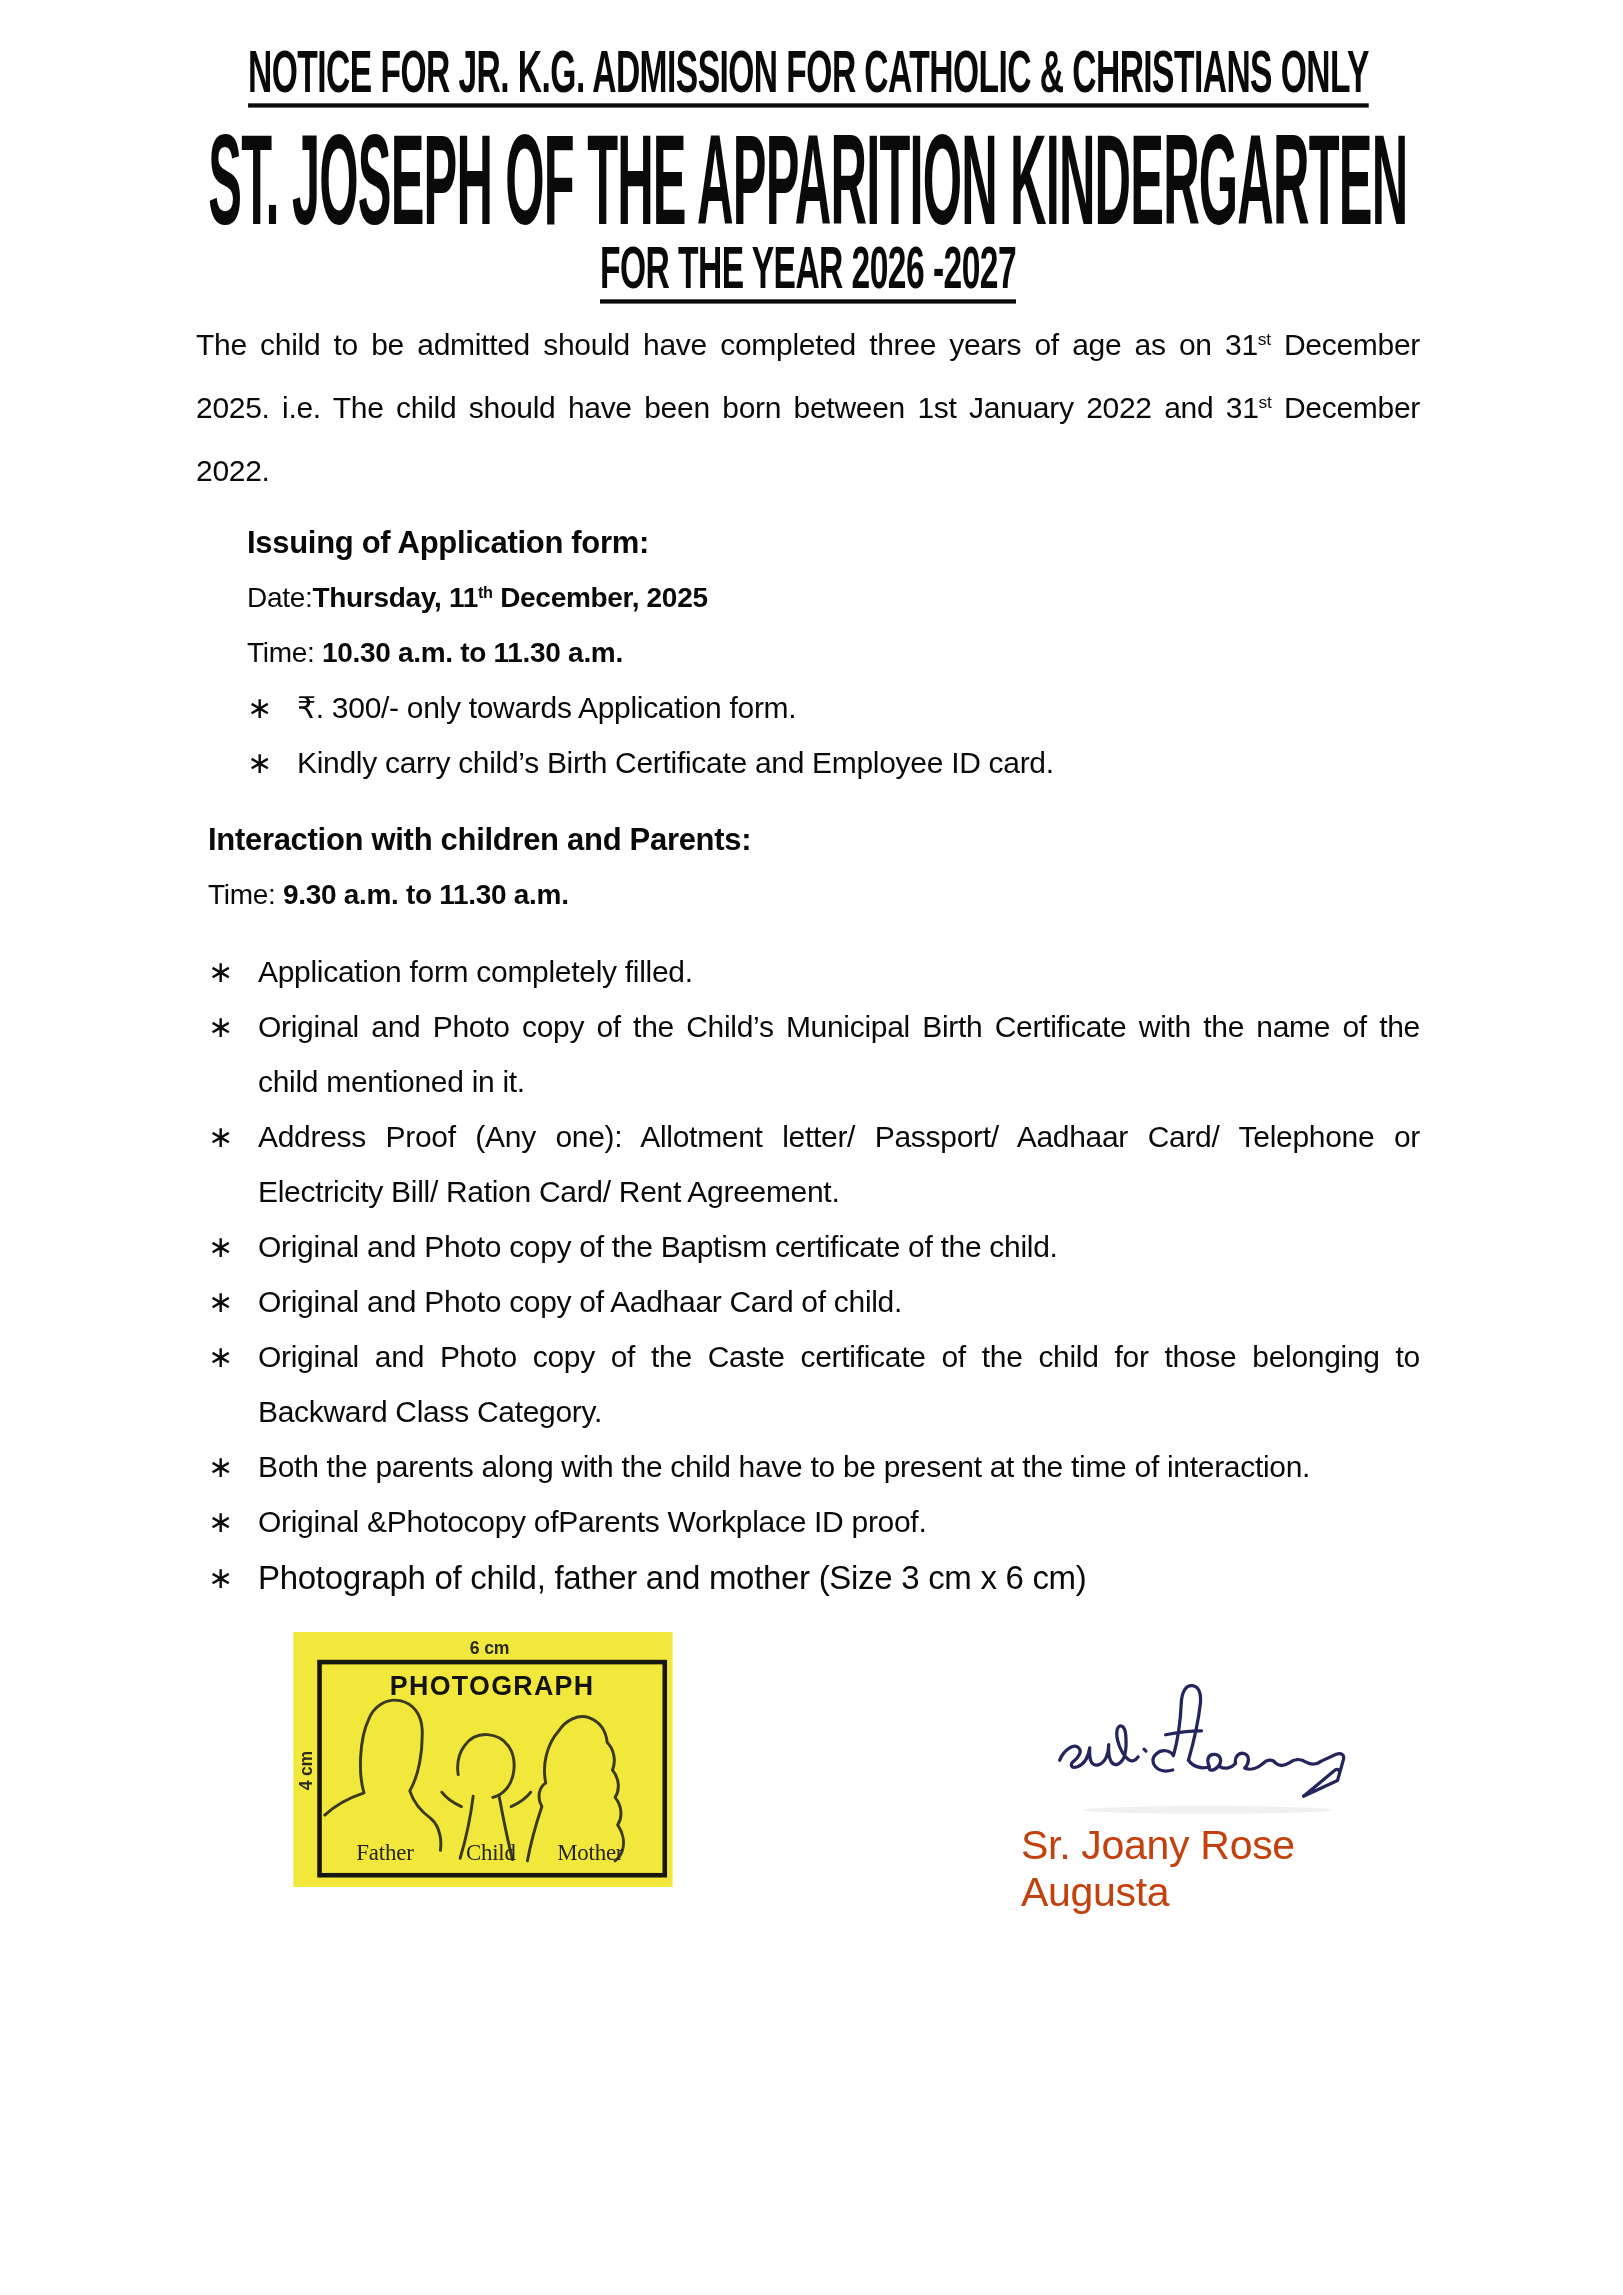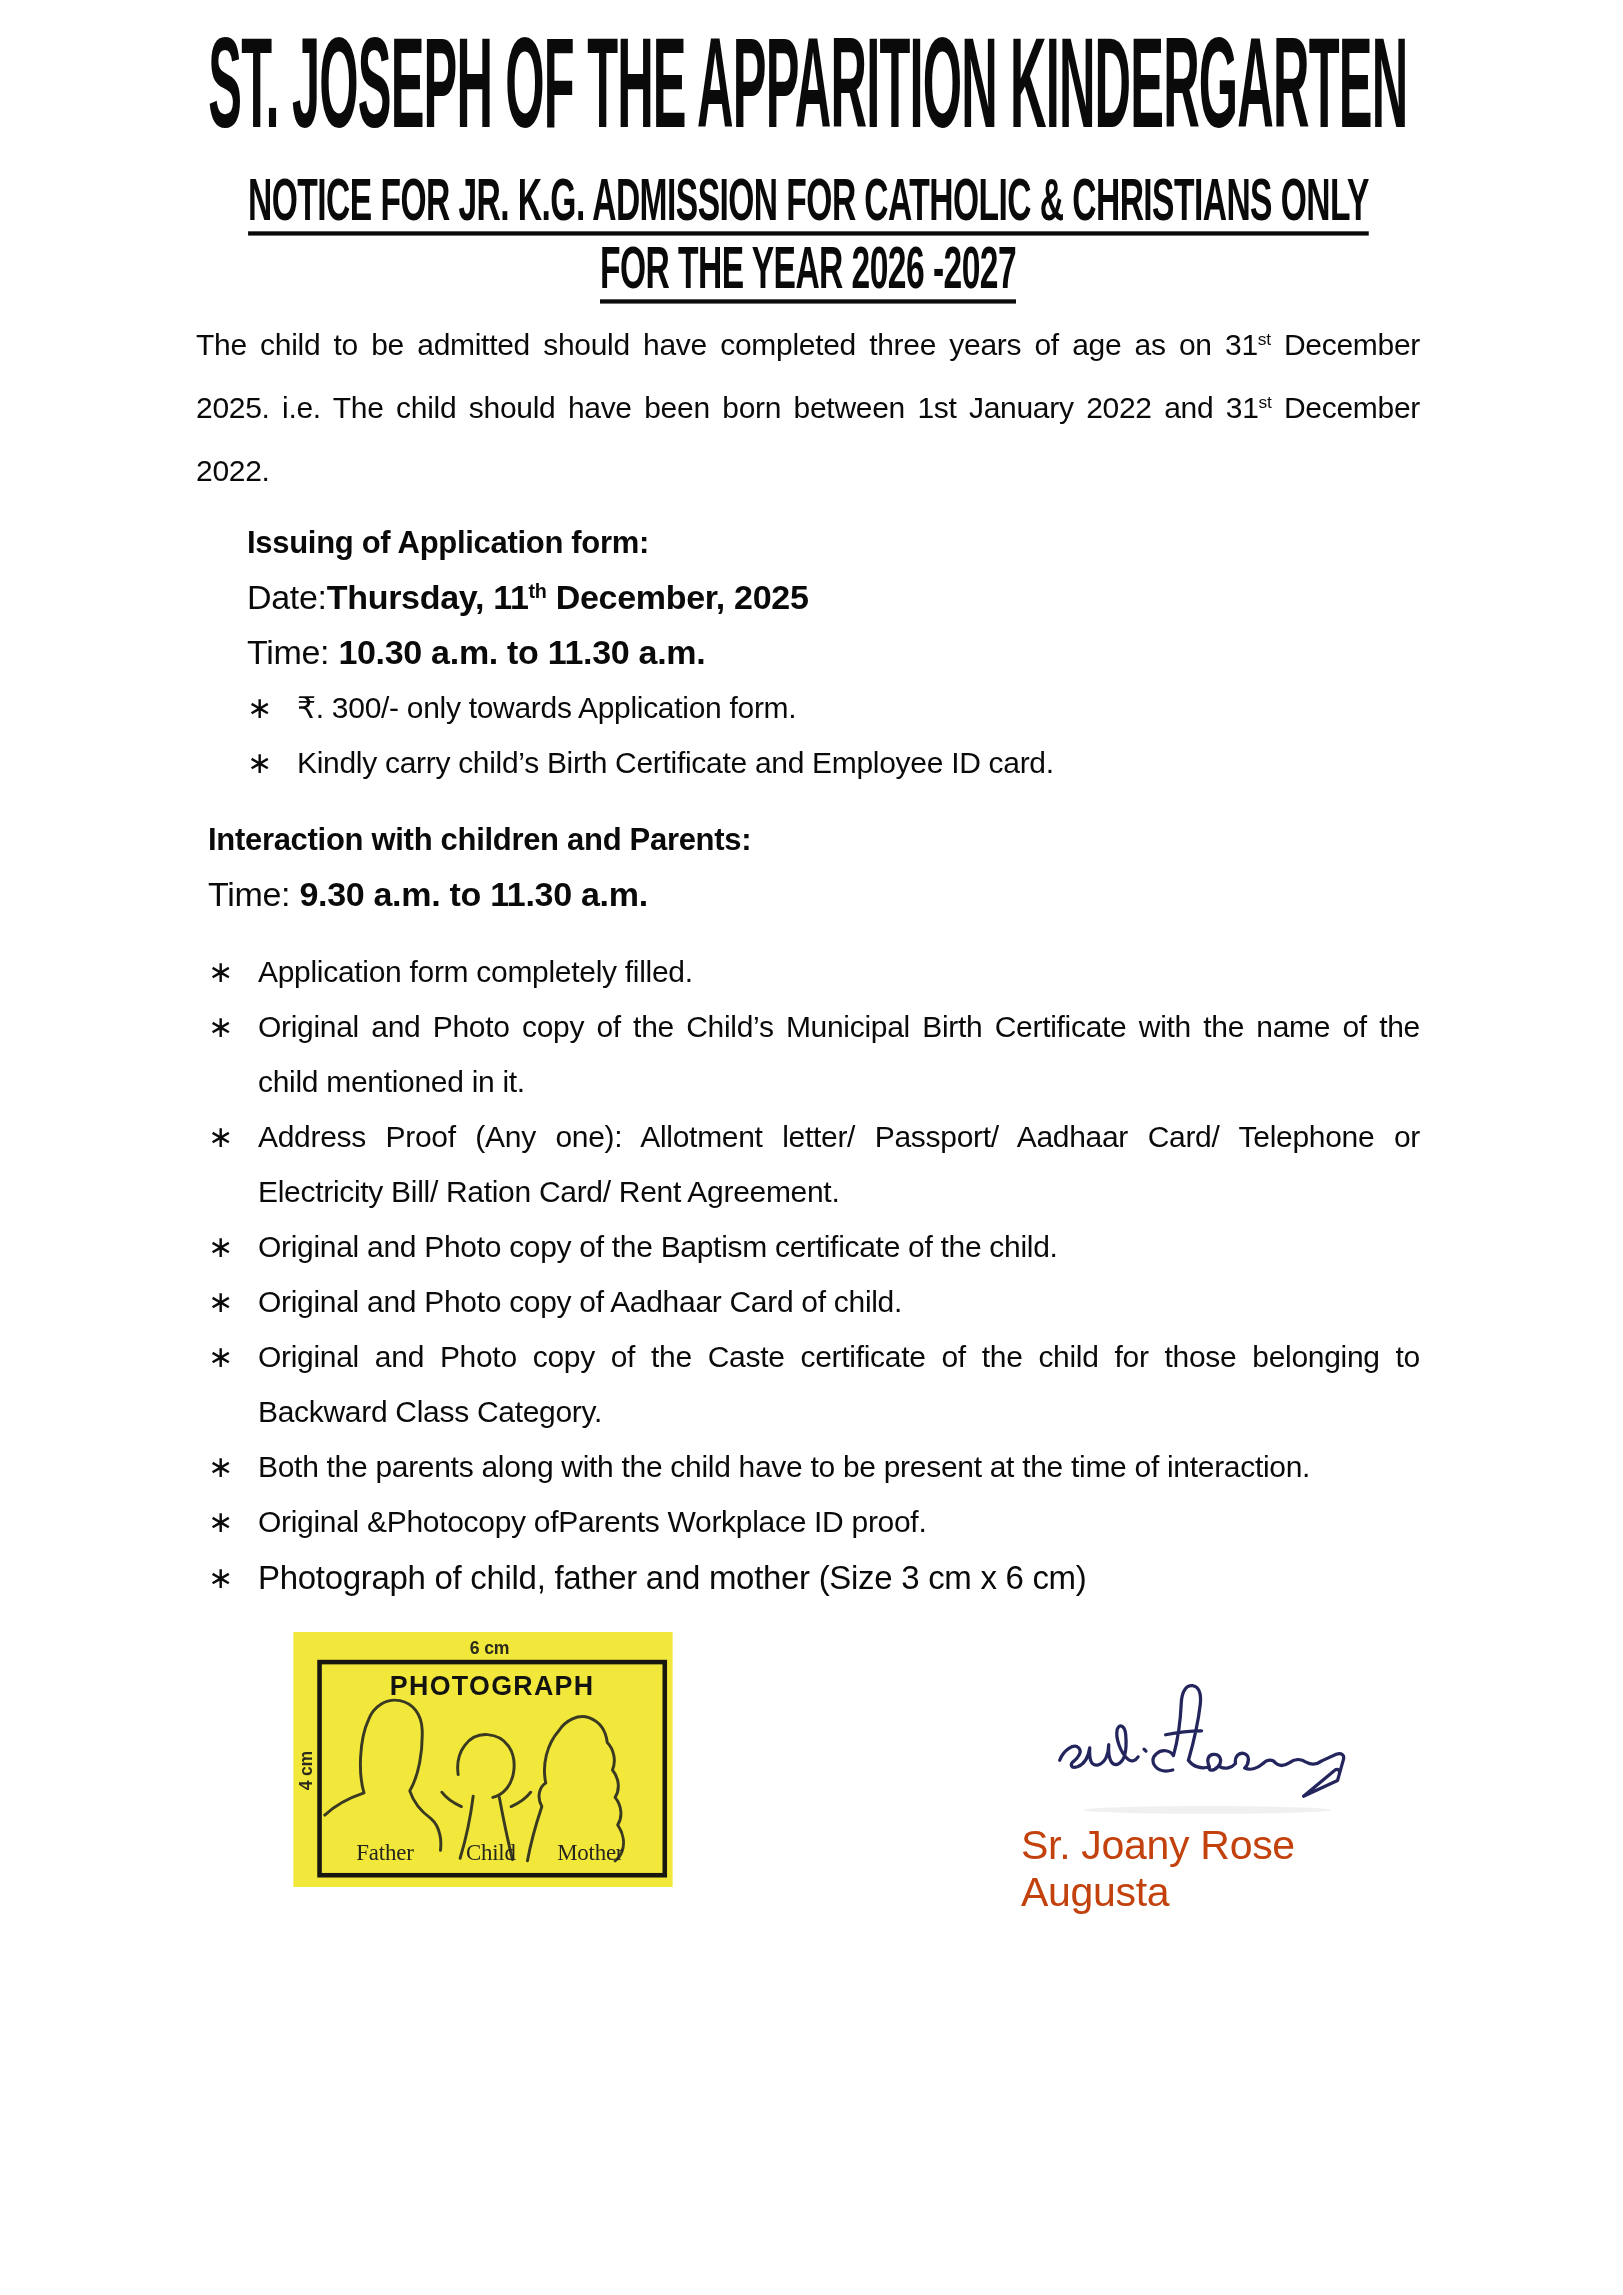--- a/index.html
+++ b/index.html
@@ -39,21 +39,21 @@
   }
   sup{font-size:58%;line-height:0;position:relative;top:-0.55em;vertical-align:baseline;}
   .sec{margin:13px 0 0 51px;}
   .sec + .sec{margin-top:22px;margin-left:12px;}
   .sec-head{
     display:inline-block;
     font-size:31px;font-weight:bold;line-height:55px;
     text-decoration-thickness:3.3px;
     text-underline-offset:6.5px;
   }
-  .row{font-size:34px;line-height:55px;}
+  .row{font-size:28px;line-height:55px;}
   .rvalue{font-weight:bold;}
   .bullet{display:flex;align-items:flex-start;font-size:30px;line-height:55px;}
   .marker{flex:none;width:50px;}
   .btext{flex:1;text-align:justify;}
   .bullet.big{line-height:58px;}
   .bullet.big .btext{font-size:33px;text-align:left;}
   .bottom-row{display:flex;align-items:flex-start;margin-top:25px;}
   .photo{flex:none;margin-left:97px;display:block;}
   .photo .dim-label{font-family:"Liberation Sans","DejaVu Sans",sans-serif;font-size:27px;font-weight:bold;fill:#2b2b1c;}
   .photo .photo-title{font-family:"Liberation Sans","DejaVu Sans",sans-serif;font-size:41px;font-weight:bold;letter-spacing:2px;fill:#131310;}
@@ -62,26 +62,26 @@
   .sign-col{margin-left:auto;width:399px;display:flex;flex-direction:column;align-items:center;}
   .sig{margin-top:39px;display:block;}
   .sig path{fill:none;stroke-width:5;stroke-linecap:round;stroke-linejoin:round;}
   .sign-name{font-size:41px;letter-spacing:-0.3px;color:#c2410c;}
 </style>
 </head>
 <body>
 
 <div class="page">
 
+  <div class="center-scale nh-wrap first">
+    <span class="nh-text">NOTICE FOR JR. K.G. ADMISSION FOR CATHOLIC &amp; CHRISTIANS ONLY</span>
+  </div>
+
   <div class="center-scale title-wrap">
     <span class="title-text">ST. JOSEPH OF THE APPARITION KINDERGARTEN</span>
-  </div>
-
-  <div class="center-scale nh-wrap first">
-    <span class="nh-text">NOTICE FOR JR. K.G. ADMISSION FOR CATHOLIC &amp; CHRISTIANS ONLY</span>
   </div>
   <div class="center-scale nh-wrap">
     <span class="nh-text">FOR THE YEAR 2026 -2027</span>
   </div>
 
   <p class="intro"><span>The child to be admitted should have completed three years of age as on 31</span><sup>st</sup><span> December 2025. i.e. The child should have been born between 1st January 2022 and 31</span><sup>st</sup><span> December 2022.</span></p>
 
   <section class="sec">
     <div class="sec-head">Issuing of Application form:</div>
     <div class="row"><span class="rlabel">Date:</span><span class="rvalue"><span>Thursday, 11</span><sup>th</sup><span> December, 2025</span></span></div>

